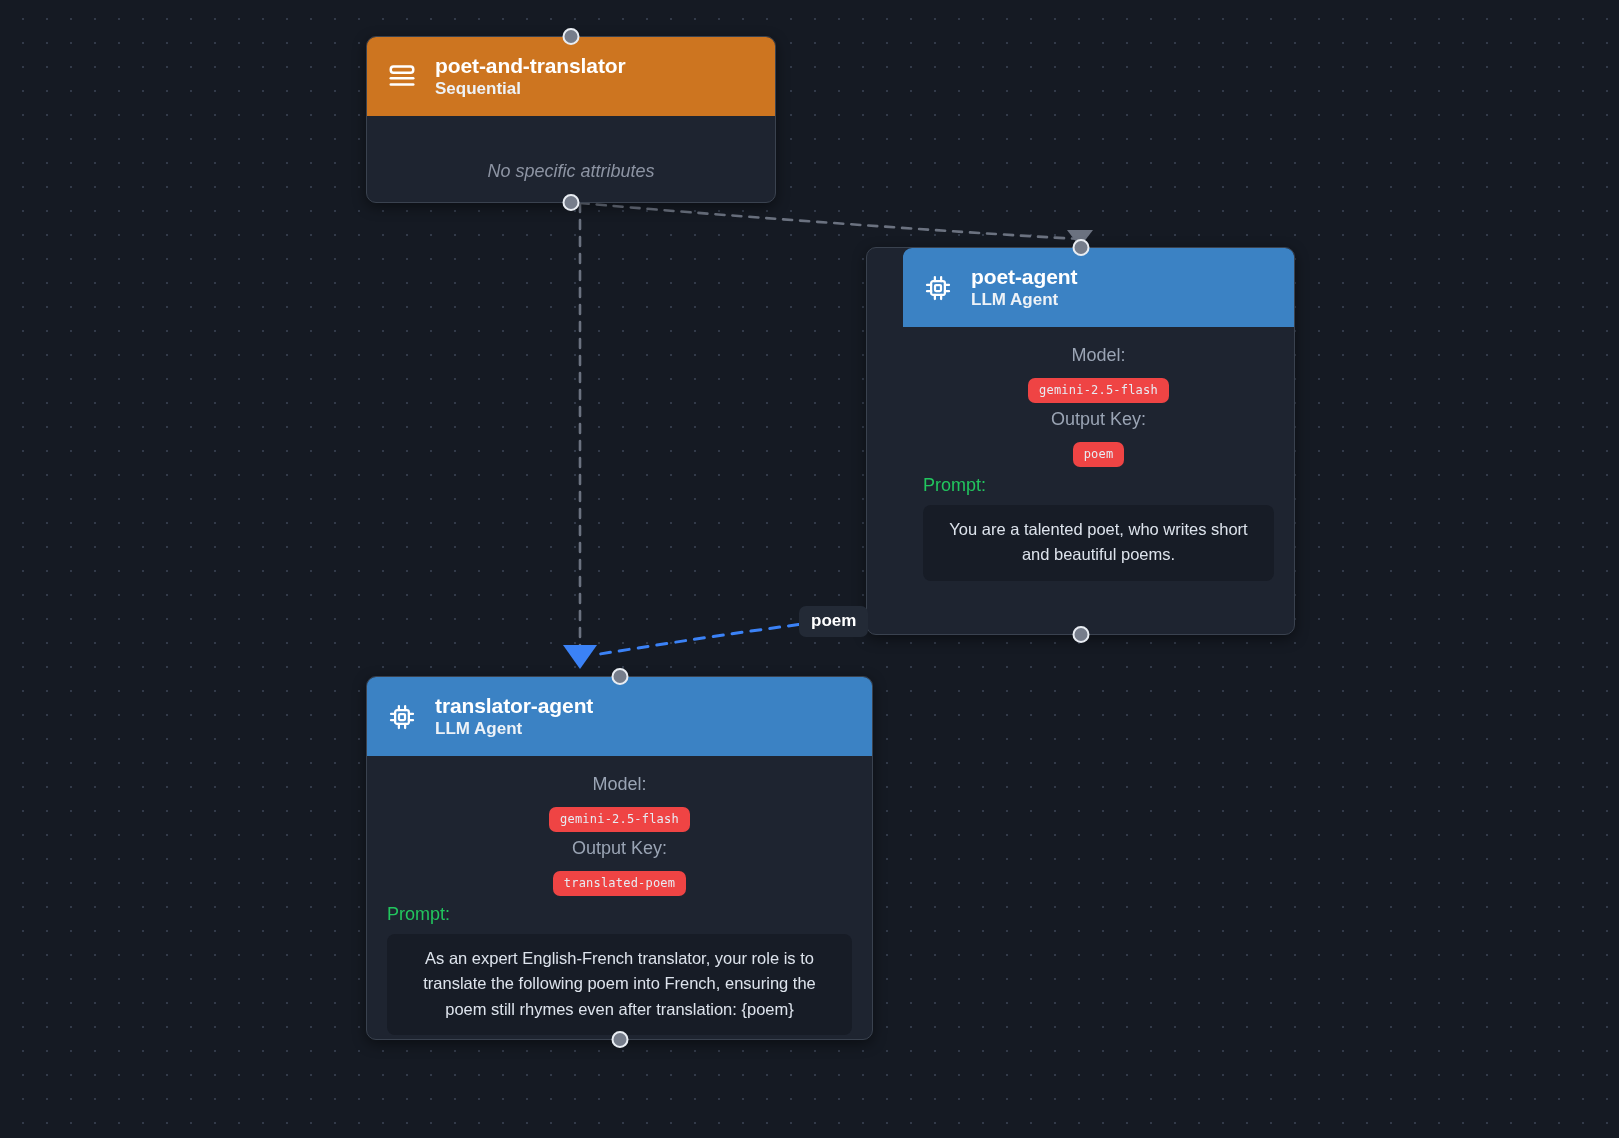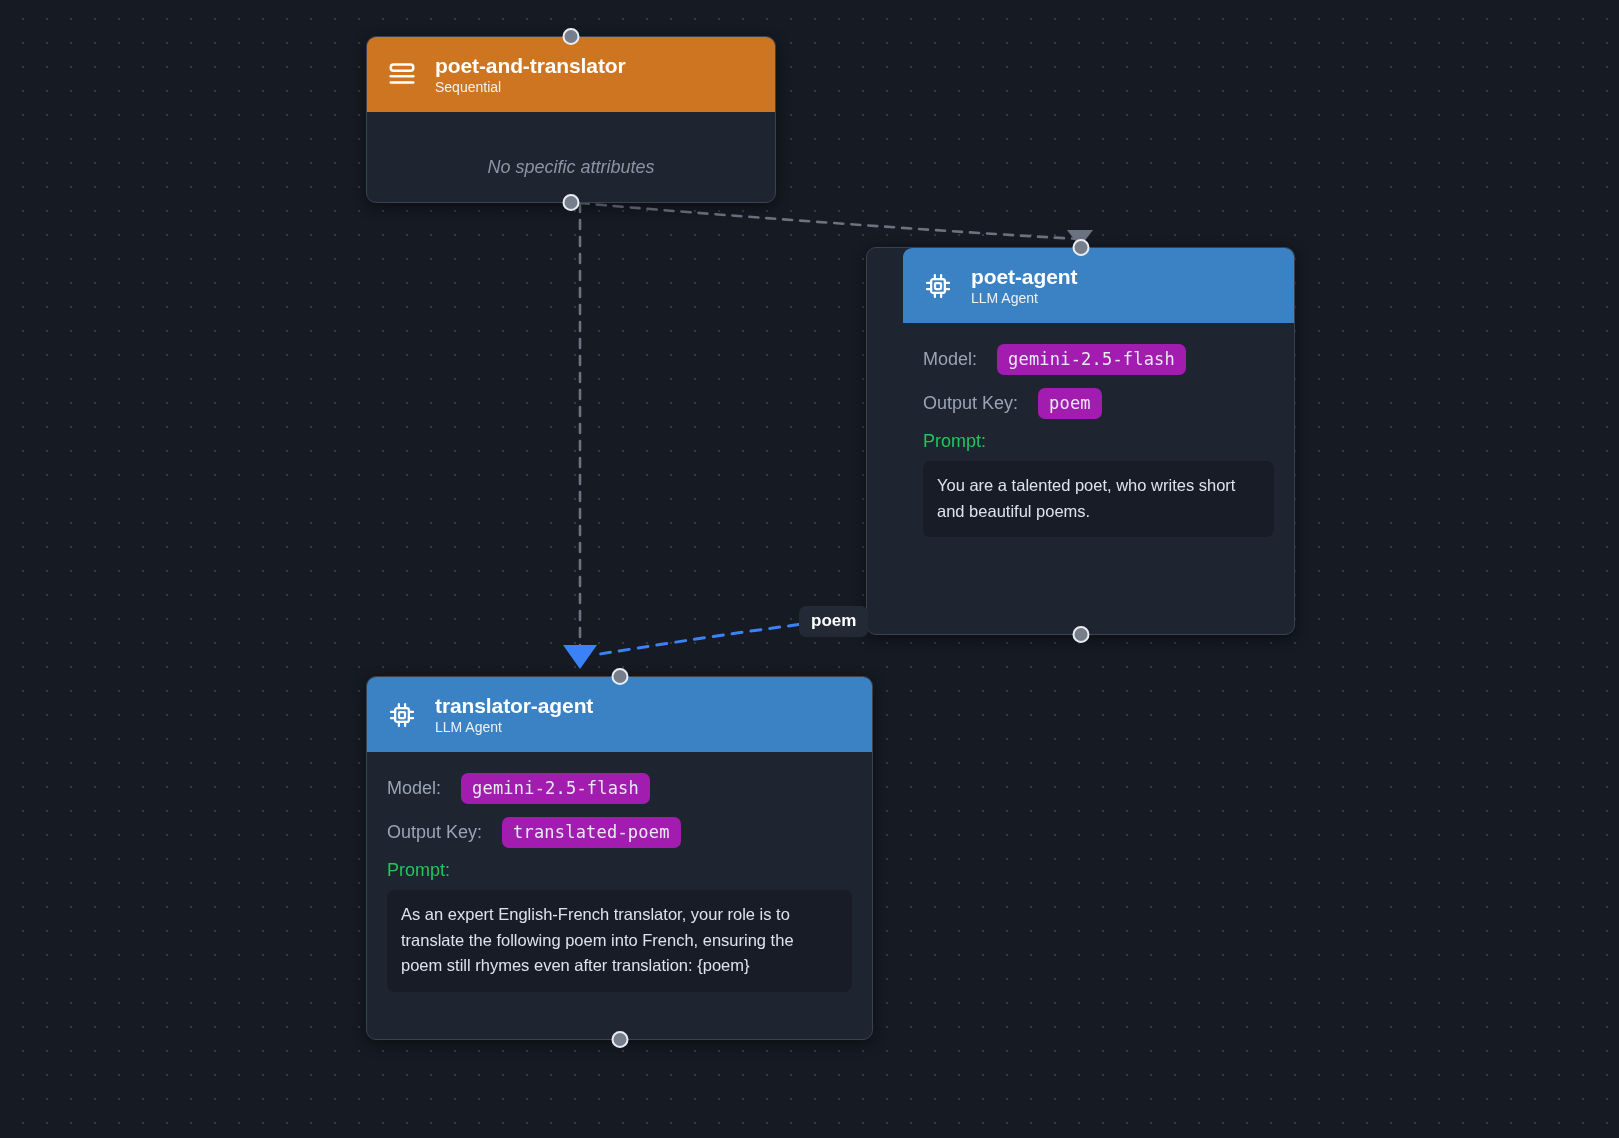--- a/index.html
+++ b/index.html
@@ -62,66 +62,68 @@
   .node-header .hdr-text { display: flex; flex-direction: column; gap: 1px; }
 
   .node-title {
     font-size: 21px;
     font-weight: bold;
     color: #ffffff;
     letter-spacing: -0.1px;
     line-height: 1.15;
   }
   .node-subtitle {
-    font-size: 14px;
+    font-size: 17px;
     color: #edf2f7;
     line-height: 1.2;
-    font-weight: 400;
+    font-weight: 700;
   }
 
   .hdr-icon { width: 30px; height: 30px; display: block; flex: 0 0 30px; }
 
   .node-body { padding: 18px 20px 14px 20px; }
 
   .attr-row {
     display: flex;
     align-items: center;
-    justify-content: flex-start;
-    gap: 20px;
+    justify-content: flex-end;
+    gap: 12px;
     min-height: 38px;
     margin-bottom: 6px;
+    flex-direction: column;
   }
   .attr-label {
     font-size: 18px;
     color: #9aa4b4;
     white-space: nowrap;
   }
   .attr-chip {
     font-family: "DejaVu Sans Mono", monospace;
-    font-size: 17px;
+    font-size: 12px;
     color: #e7ecf3;
-    background: #a21caf;
+    background: #ef4444;
     border-radius: 7px;
     padding: 5px 11px 6px 11px;
     white-space: nowrap;
     letter-spacing: 0.2px;
   }
 
   .prompt-label {
     font-size: 18px;
     color: #22c55e;
     margin: 8px 0 9px 0;
   }
   .prompt-box {
     background: #171c26;
     border-radius: 8px;
     padding: 12px 14px 13px 14px;
     font-size: 16.5px;
     line-height: 1.55;
     color: #dde3ec;
+    text-align: center;
   }
 
   .empty-attr {
     text-align: center;
     font-style: italic;
     font-size: 18px;
     color: #8d94a3;
     padding: 27px 0 26px 0;
   }
 

